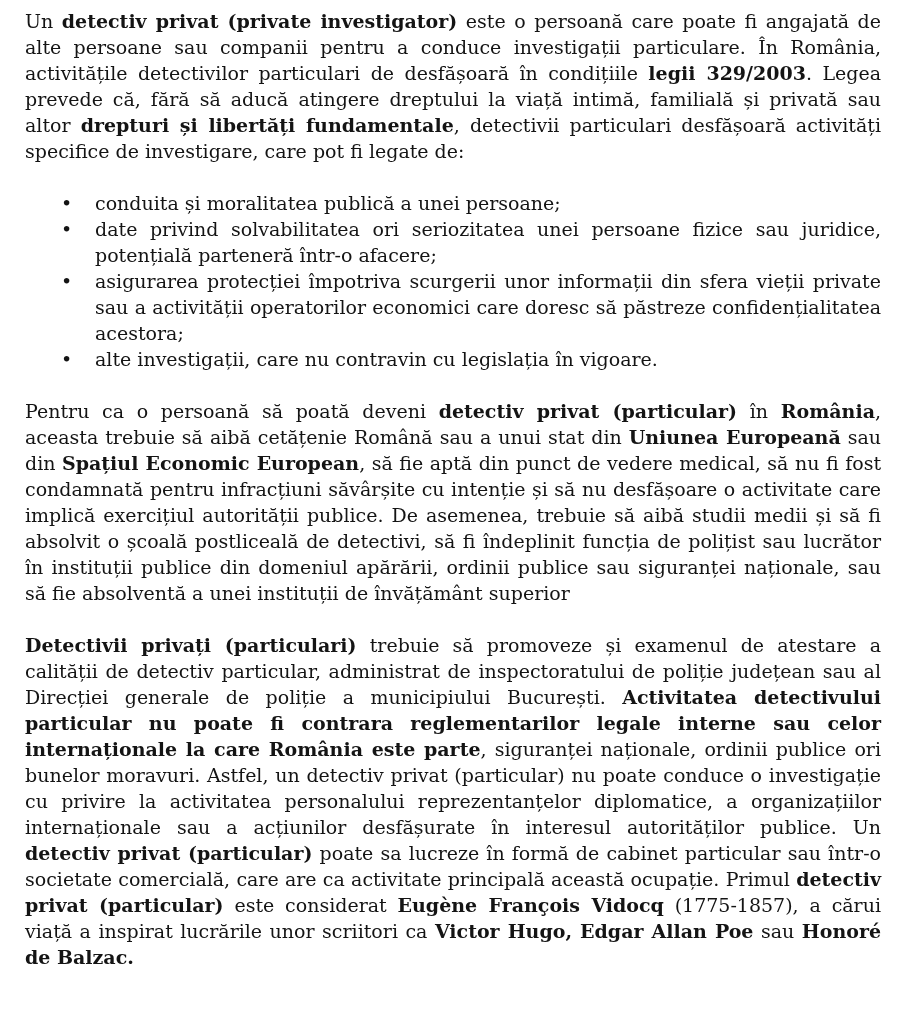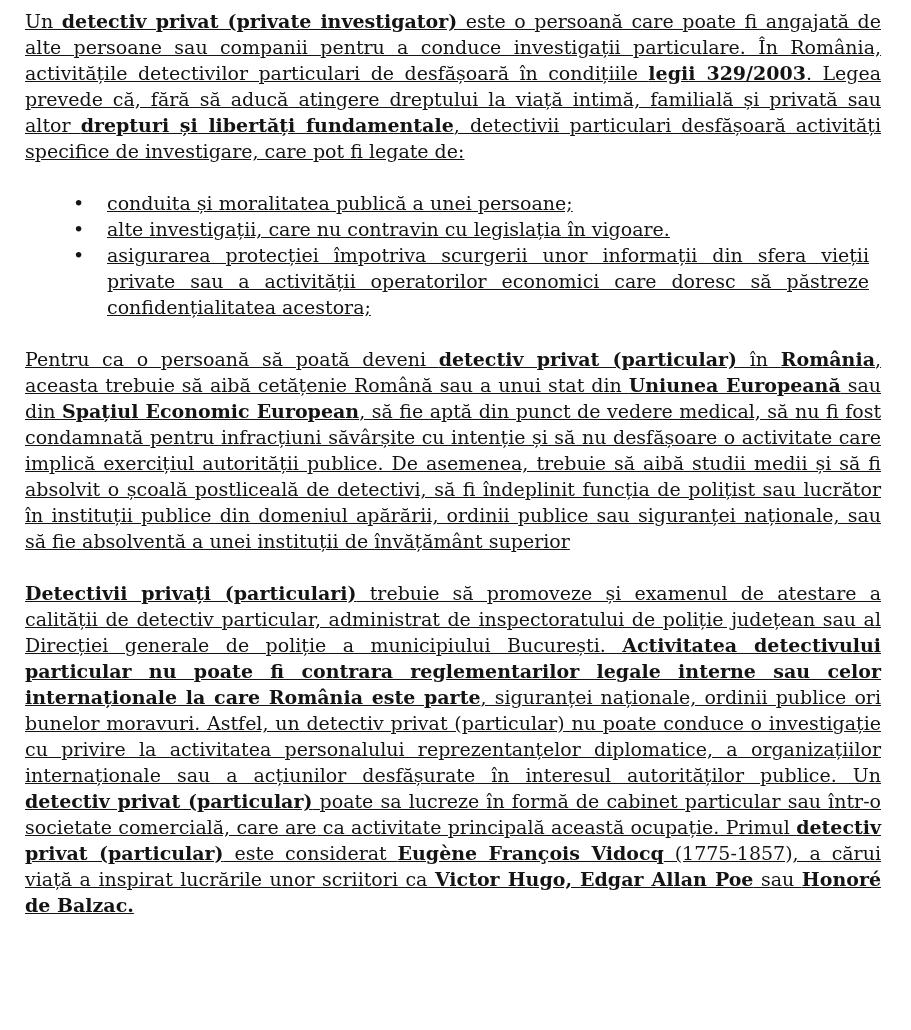--- a/index.html
+++ b/index.html
@@ -16,33 +16,32 @@
   .page {
     box-sizing: border-box;
     width: 908px;
     height: 1030px;
     padding: 8px 27px 0 25px;
     font-family: "DejaVu Serif", "Liberation Serif", serif;
     font-size: 19px;
     line-height: 26px;
     color: #141414;
     text-align: justify;
-    text-decoration: underline;
   }
   .para {
     margin: 0 0 26px 0;
     text-align: justify;
   }
   .para:last-child {
     margin-bottom: 0;
   }
   .b { font-weight: bold; }
   .r { font-weight: normal; }
   ul.bullets {
-    margin: 26px 12px;
+    margin: 26px 0;
     padding: 0 0 0 70px;
     list-style: none;
   }
   ul.bullets li {
     position: relative;
     margin: 0;
     text-align: justify;
   }
   ul.bullets li::before {
     content: "\2022";
@@ -54,20 +53,21 @@
   }
 </style>
 </head>
 <body>
 
 <div class="page">
   <p class="para"><span class="r">Un </span><span class="b">detectiv privat (private investigator)</span><span class="r"> este o persoană care poate fi angajată de alte persoane sau companii pentru a conduce investigații particulare. În România, activitățile detectivilor particulari de desfășoară în condițiile </span><span class="b">legii 329/2003</span><span class="r">. Legea prevede că, fără să aducă atingere dreptului la viață intimă, familială și privată sau altor </span><span class="b">drepturi și libertăți fundamentale</span><span class="r">, detectivii particulari desfășoară activități specifice de investigare, care pot fi legate de:</span></p>
 
   <ul class="bullets">
       <li>conduita și moralitatea publică a unei persoane;</li>
+      <li>date privind solvabilitatea ori seriozitatea unei persoane fizice sau juridice, potențială parteneră într-o afacere;</li>
+      <li>asigurarea protecției împotriva scurgerii unor informații din sfera vieții private sau a activității operatorilor economici care doresc să păstreze confidențialitatea acestora;</li>
       <li>alte investigații, care nu contravin cu legislația în vigoare.</li>
-      <li>asigurarea protecției împotriva scurgerii unor informații din sfera vieții private sau a activității operatorilor economici care doresc să păstreze confidențialitatea acestora;</li>
     </ul>
 
   <p class="para"><span class="r">Pentru ca o persoană să poată deveni </span><span class="b">detectiv privat (particular)</span><span class="r"> în </span><span class="b">România</span><span class="r">, aceasta trebuie să aibă cetățenie Română sau a unui stat din </span><span class="b">Uniunea Europeană</span><span class="r"> sau din </span><span class="b">Spațiul Economic European</span><span class="r">, să fie aptă din punct de vedere medical, să nu fi fost condamnată pentru infracțiuni săvârșite cu intenție și să nu desfășoare o activitate care implică exercițiul autorității publice. De asemenea, trebuie să aibă studii medii și să fi absolvit o școală postliceală de detectivi, să fi îndeplinit funcția de polițist sau lucrător în instituții publice din domeniul apărării, ordinii publice sau siguranței naționale, sau să fie absolventă a unei instituții de învățământ superior</span></p>
 
   <p class="para"><span class="b">Detectivii privați (particulari)</span><span class="r"> trebuie să promoveze și examenul de atestare a calității de detectiv particular, administrat de inspectoratului de poliție județean sau al Direcției generale de poliție a municipiului București. </span><span class="b">Activitatea detectivului particular nu poate fi contrara reglementarilor legale interne sau celor internaționale la care România este parte</span><span class="r">, siguranței naționale, ordinii publice ori bunelor moravuri. Astfel, un detectiv privat (particular) nu poate conduce o investigație cu privire la activitatea personalului reprezentanțelor diplomatice, a organizațiilor internaționale sau a acțiunilor desfășurate în interesul autorităților publice.  Un </span><span class="b">detectiv privat (particular)</span><span class="r"> poate sa lucreze în formă de cabinet particular sau într-o societate comercială, care are ca activitate principală această ocupație.  Primul </span><span class="b">detectiv privat (particular)</span><span class="r"> este considerat </span><span class="b">Eugène François Vidocq</span><span class="r"> (1775-1857), a cărui viață a inspirat lucrările unor scriitori ca </span><span class="b">Victor Hugo, Edgar Allan Poe</span><span class="r"> sau </span><span class="b">Honoré de Balzac.</span></p>
 </div>
 
 </body></html>

